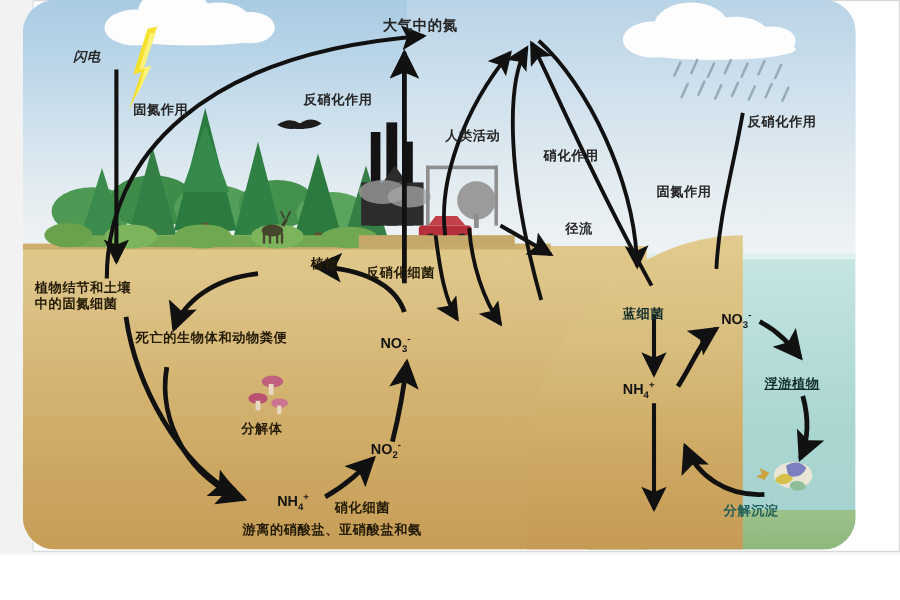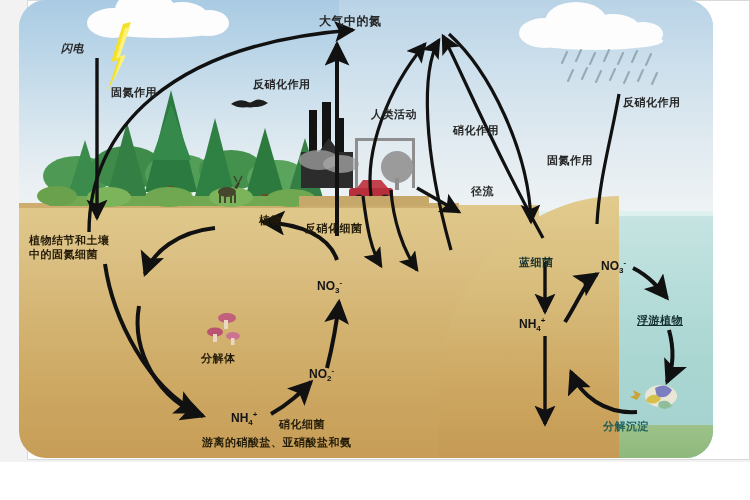--- a/index.html
+++ b/index.html
@@ -268,20 +268,21 @@
     <div class="lbl sky-lbl" style="left:604px;top:96px;">反硝化作用</div>
 
     <div class="lbl sky-lbl" style="left:528px;top:154px;">固氮作用</div>
 
     <div class="lbl sky-lbl" style="left:452px;top:185px;">径流</div>
 
     <div class="lbl soil-lbl multi" style="left:10px;top:234px;width:88px;">植物结节和土壤中的固氮细菌</div>
 
     <div class="lbl soil-lbl" style="left:208px;top:214px;margin-left:32px;">植物</div>
 
+    <div class="lbl soil-lbl" style="left:94px;top:276px;">死亡的生物体和动物粪便</div>
 
     <div class="lbl soil-lbl" style="left:182px;top:352px;">分解体</div>
 
     <div class="lbl soil-lbl" style="left:286px;top:222px;">反硝化细菌</div>
 
     <div class="lbl soil-lbl" style="left:260px;top:418px;">硝化细菌</div>
 
     <div class="lbl soil-lbl" style="left:140px;top:436px;margin-left:43px;">游离的硝酸盐、亚硝酸盐和氨</div>
 
     <div class="chem" style="left:298px;top:278px;">

